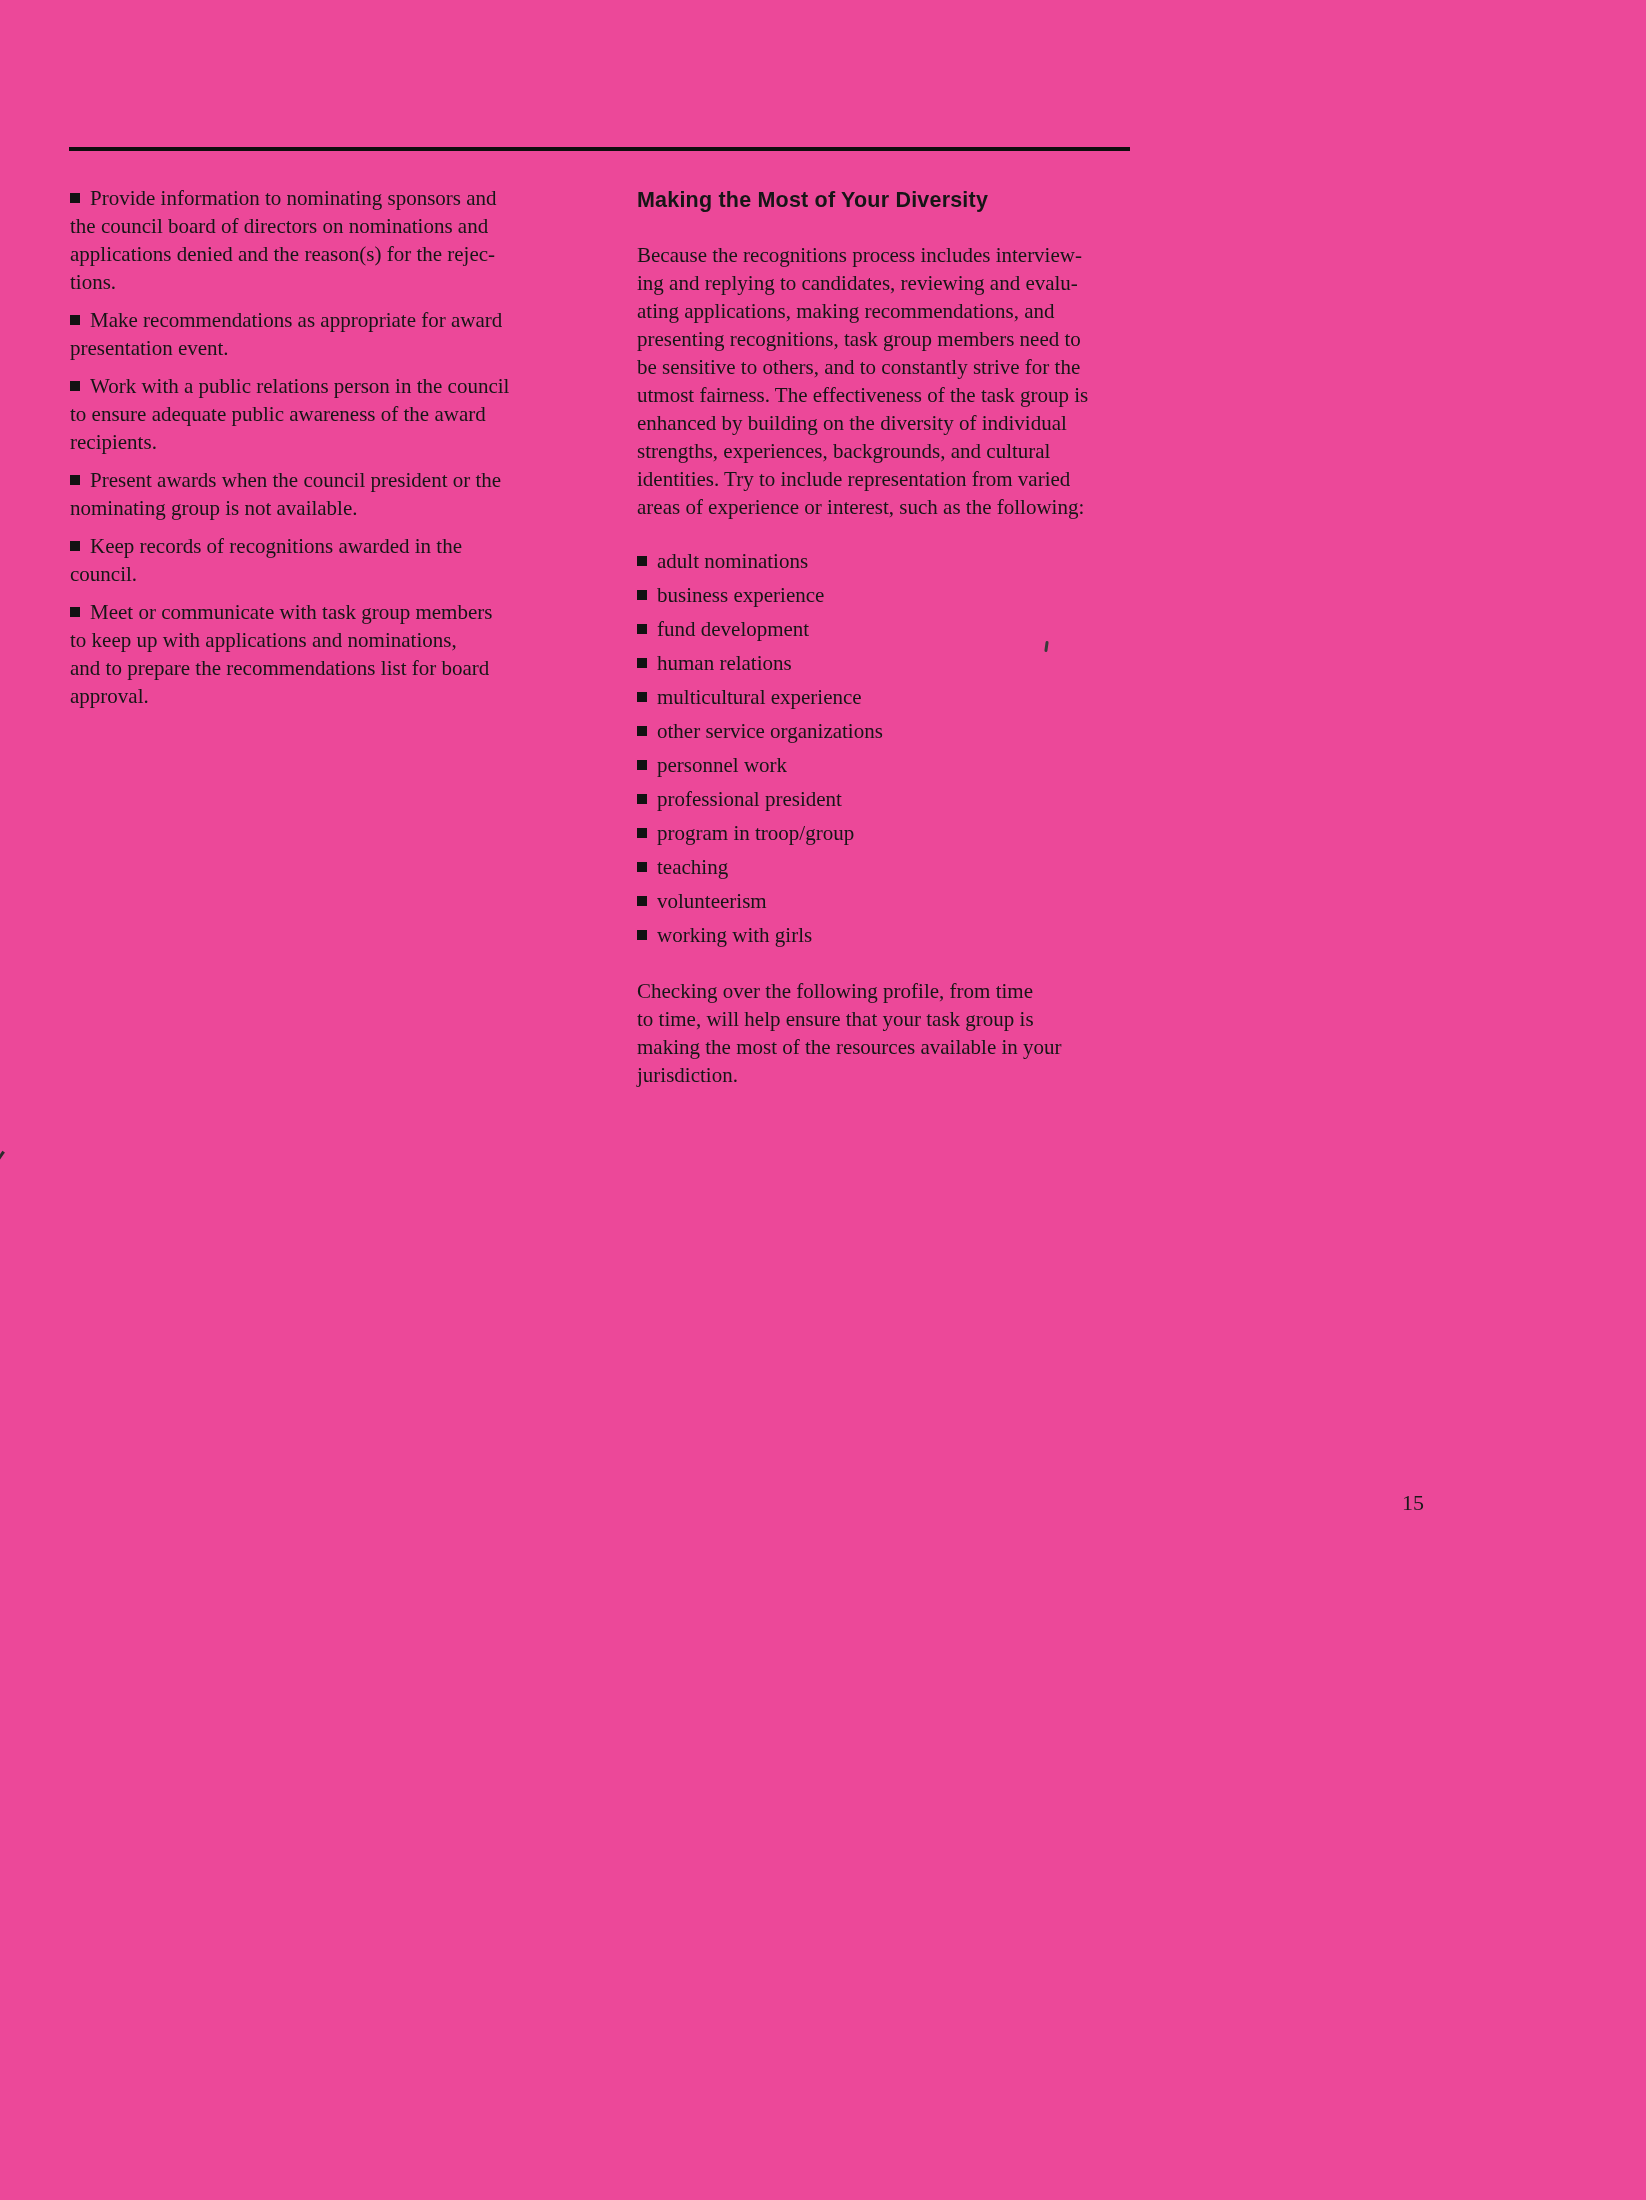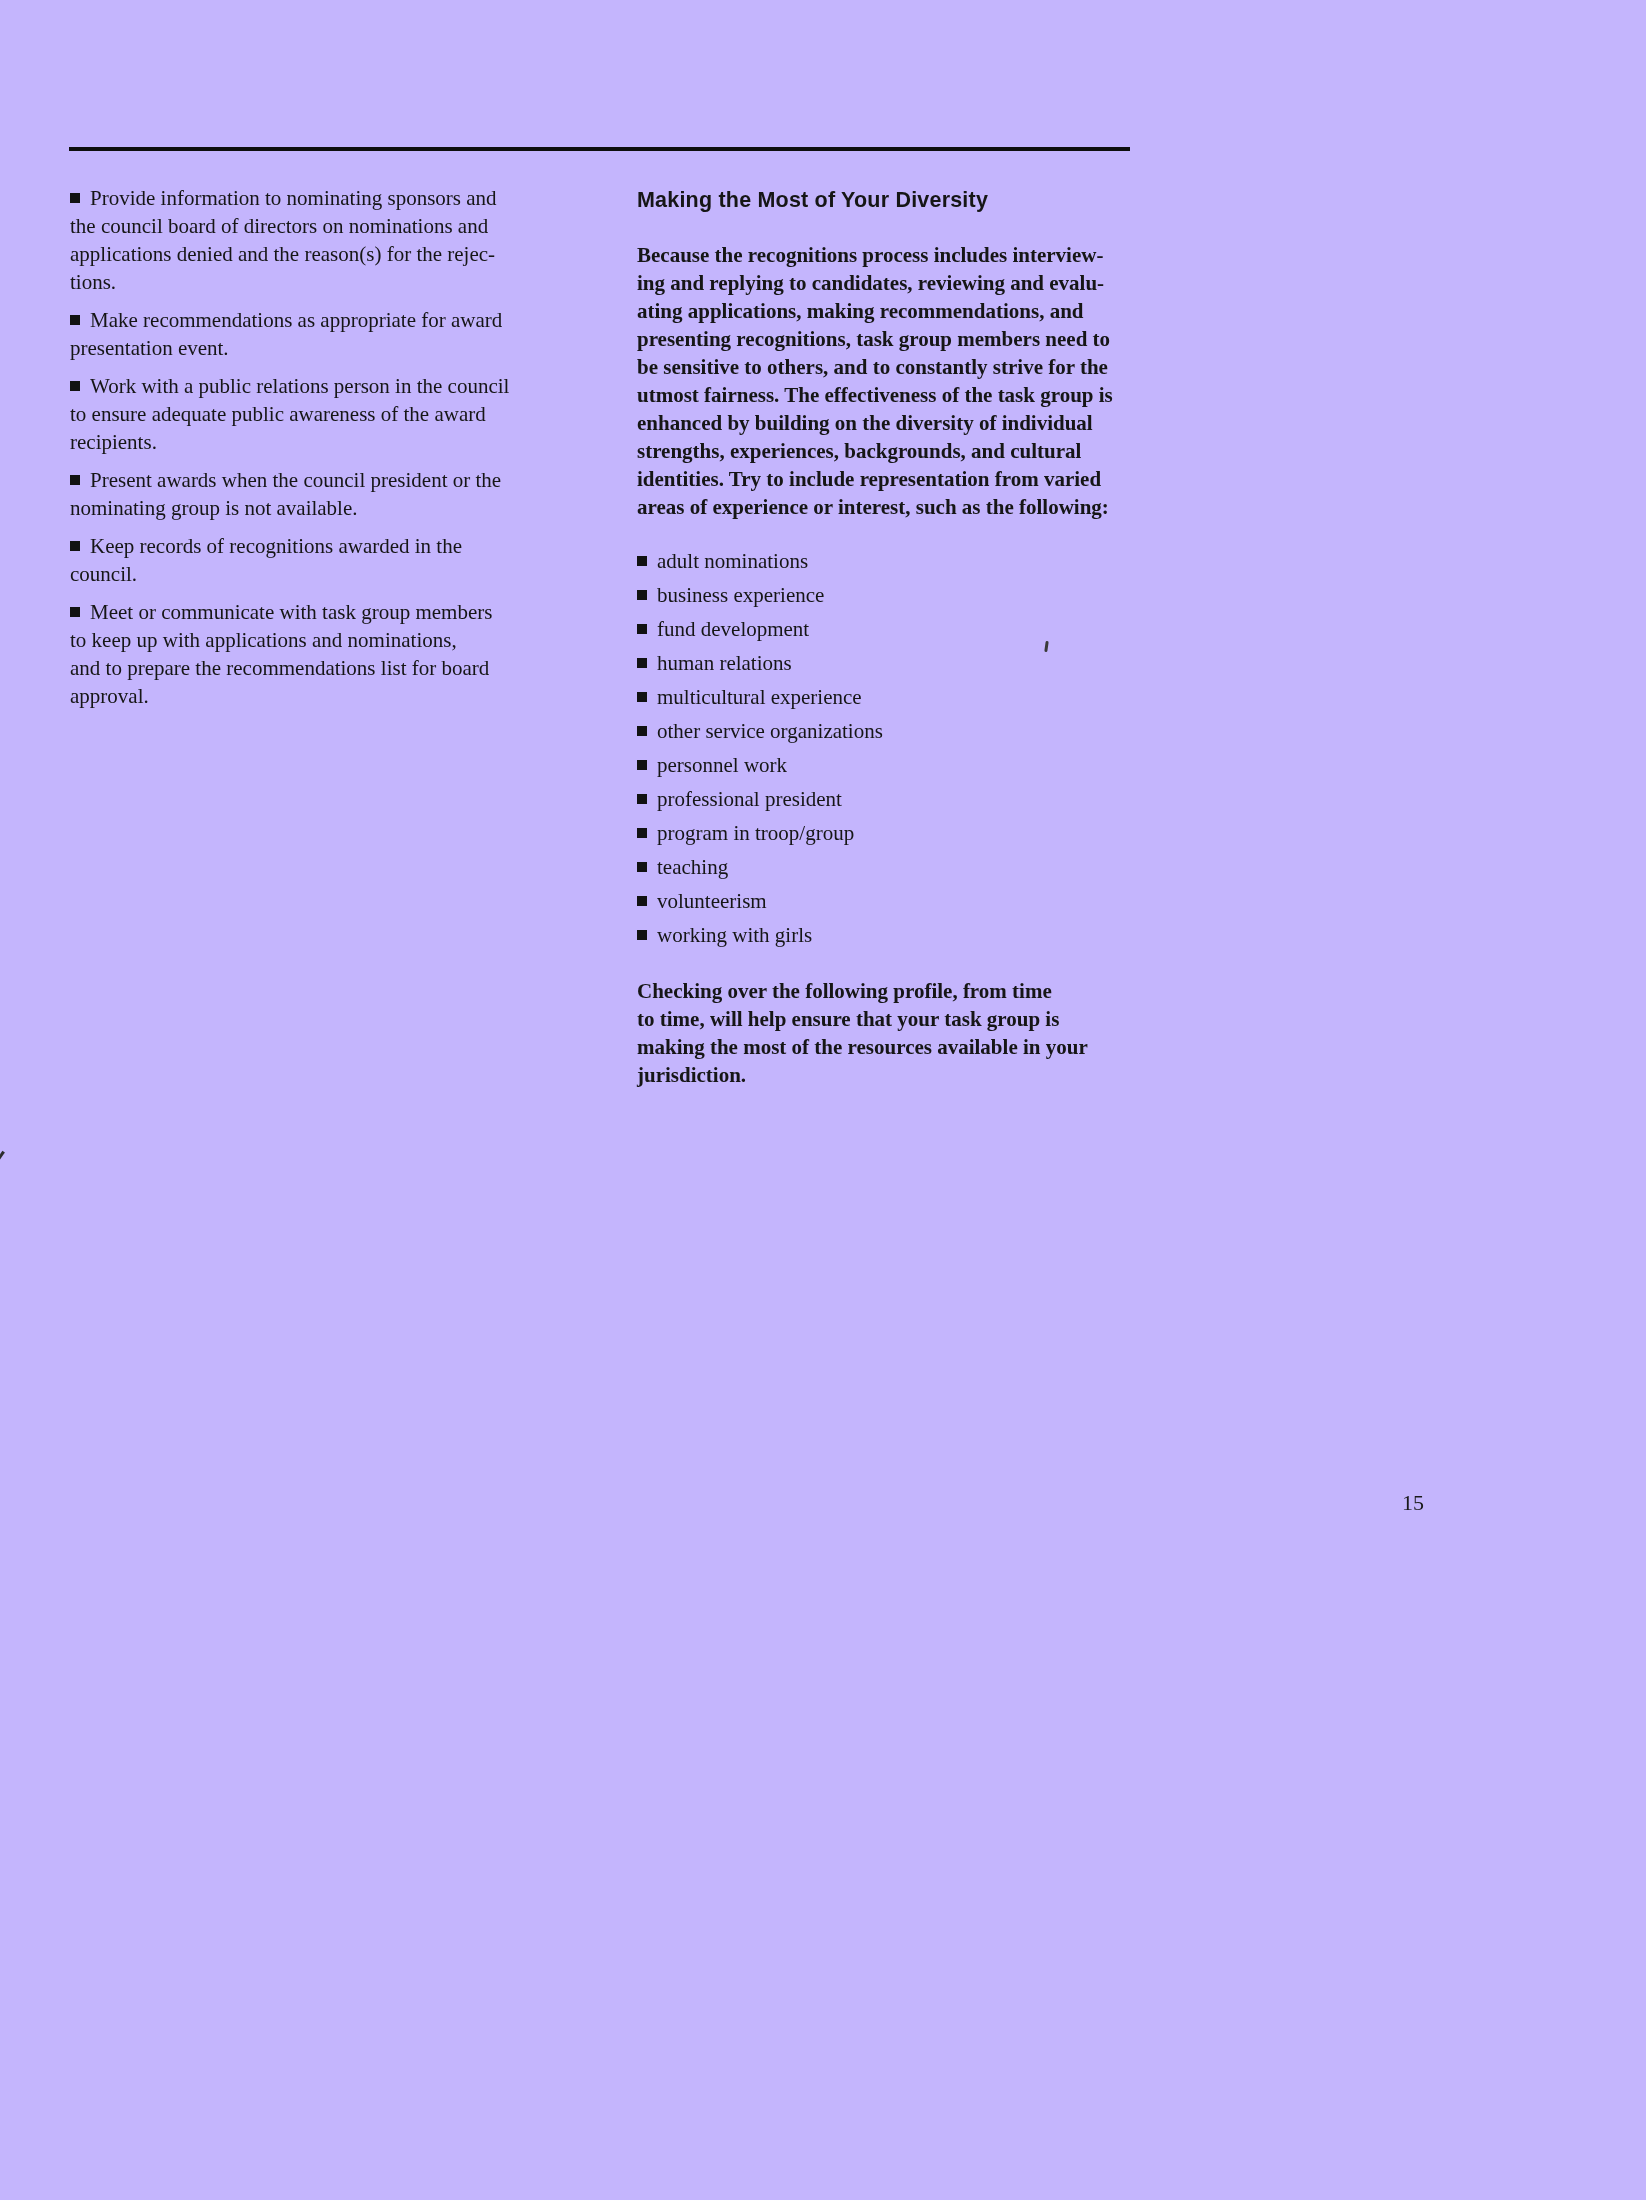--- a/index.html
+++ b/index.html
@@ -4,21 +4,21 @@
 <style>
   html, body {
     margin: 0;
     padding: 0;
     background: #e8e8e6;
   }
   .page {
     position: relative;
     width: 1646px;
     height: 2200px;
-    background: #c4b5fd;
+    background: #ec4899;
     font-family: "Liberation Serif", serif;
     color: #161616;
     overflow: hidden;
   }
   .rule {
     position: absolute;
     left: 69px;
     top: 147px;
     width: 1061px;
     height: 4px;
@@ -57,21 +57,20 @@
   .heading {
     font-family: "Liberation Sans", sans-serif;
     font-weight: bold;
     font-size: 21.5px;
     letter-spacing: 0.2px;
     margin: 0 0 27px 0;
   }
   .para {
     margin: 0 0 26px 0;
     white-space: pre-line;
-    font-weight: bold;
   }
   .list {
     margin: 6px 0 28px 0;
   }
   .list-item {
     margin: 0 0 6px 0;
   }
   .page-number {
     position: absolute;
     left: 1402px;

